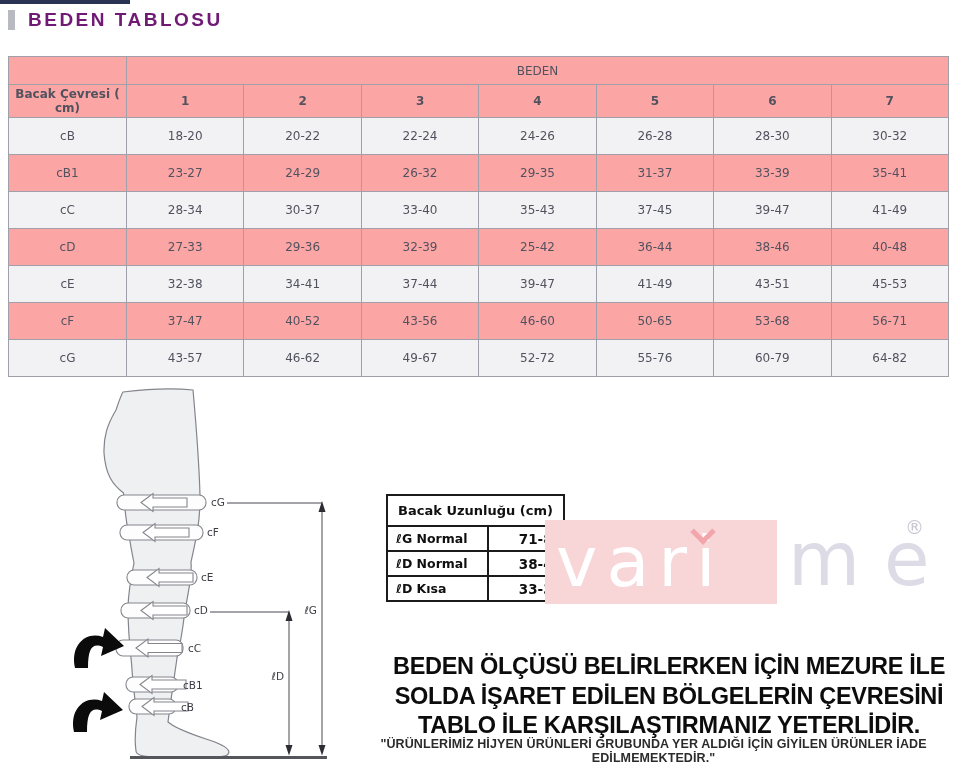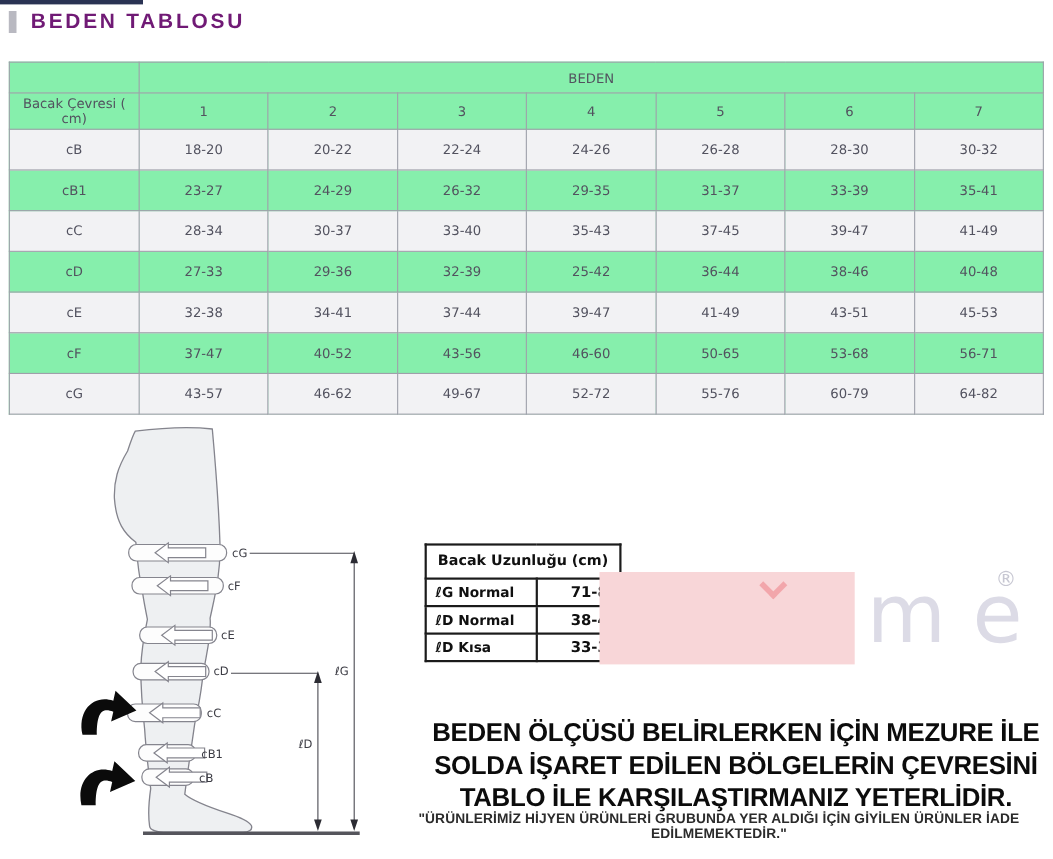--- a/index.html
+++ b/index.html
@@ -8,24 +8,24 @@
 
   
   .topstrip{position:absolute;left:0;top:0;width:130px;height:4px;background:#2a3353;}
   .titlebar{position:absolute;left:8px;top:9px;display:flex;align-items:center;gap:13px;}
   .accent{width:7px;height:20px;background:#b9b9c1;}
   .title{font-family:"Liberation Sans",sans-serif;font-weight:700;font-size:19px;
          letter-spacing:2.5px;color:#701a75;}
 
   
   .size-table{position:absolute;left:8px;top:56px;width:941px;border-collapse:collapse;
-              table-layout:fixed;font-size:12px;color:#52525f;background:#86efac;}
+              table-layout:fixed;font-size:12px;color:#52525f;background:#fca5a5;}
   .size-table td{border:1px solid #9fa0aa;text-align:center;vertical-align:middle;padding:0;}
   .size-table tr.r-beden td{height:27px;}
-  .size-table tr.r-cols td{height:32px;}
+  .size-table tr.r-cols td{height:32px;font-weight:bold;}
   .size-table tr.r-data td{height:36px;}
   .size-table tr.shaded td{background:#f2f2f4;}
 
   
   .leg-svg{position:absolute;left:55px;top:383px;}
   .leg-svg text{font-family:"DejaVu Sans",sans-serif;font-size:10.5px;fill:#3c3c44;}
 
   
   .len-table{position:absolute;left:386px;top:494px;border-collapse:collapse;background:#fff;
              color:#101010;}
@@ -242,20 +242,21 @@
         <td class="len-value">38-43</td>
       </tr>
       <tr>
         <td class="len-label">ℓD Kısa</td>
         <td class="len-value">33-37</td>
       </tr>
     </tbody>
   </table>
 
   <div class="wm-pink"></div>
+  <div class="wm-vari">vari</div>
   <div class="wm-caron"></div>
   <div class="wm-med">med</div>
   <div class="wm-reg">®</div>
 
   <div class="instructions">
     <div>BEDEN ÖLÇÜSÜ BELİRLERKEN İÇİN MEZURE İLE</div>
     <div>SOLDA İŞARET EDİLEN BÖLGELERİN ÇEVRESİNİ</div>
     <div>TABLO İLE KARŞILAŞTIRMANIZ YETERLİDİR.</div>
   </div>
 

